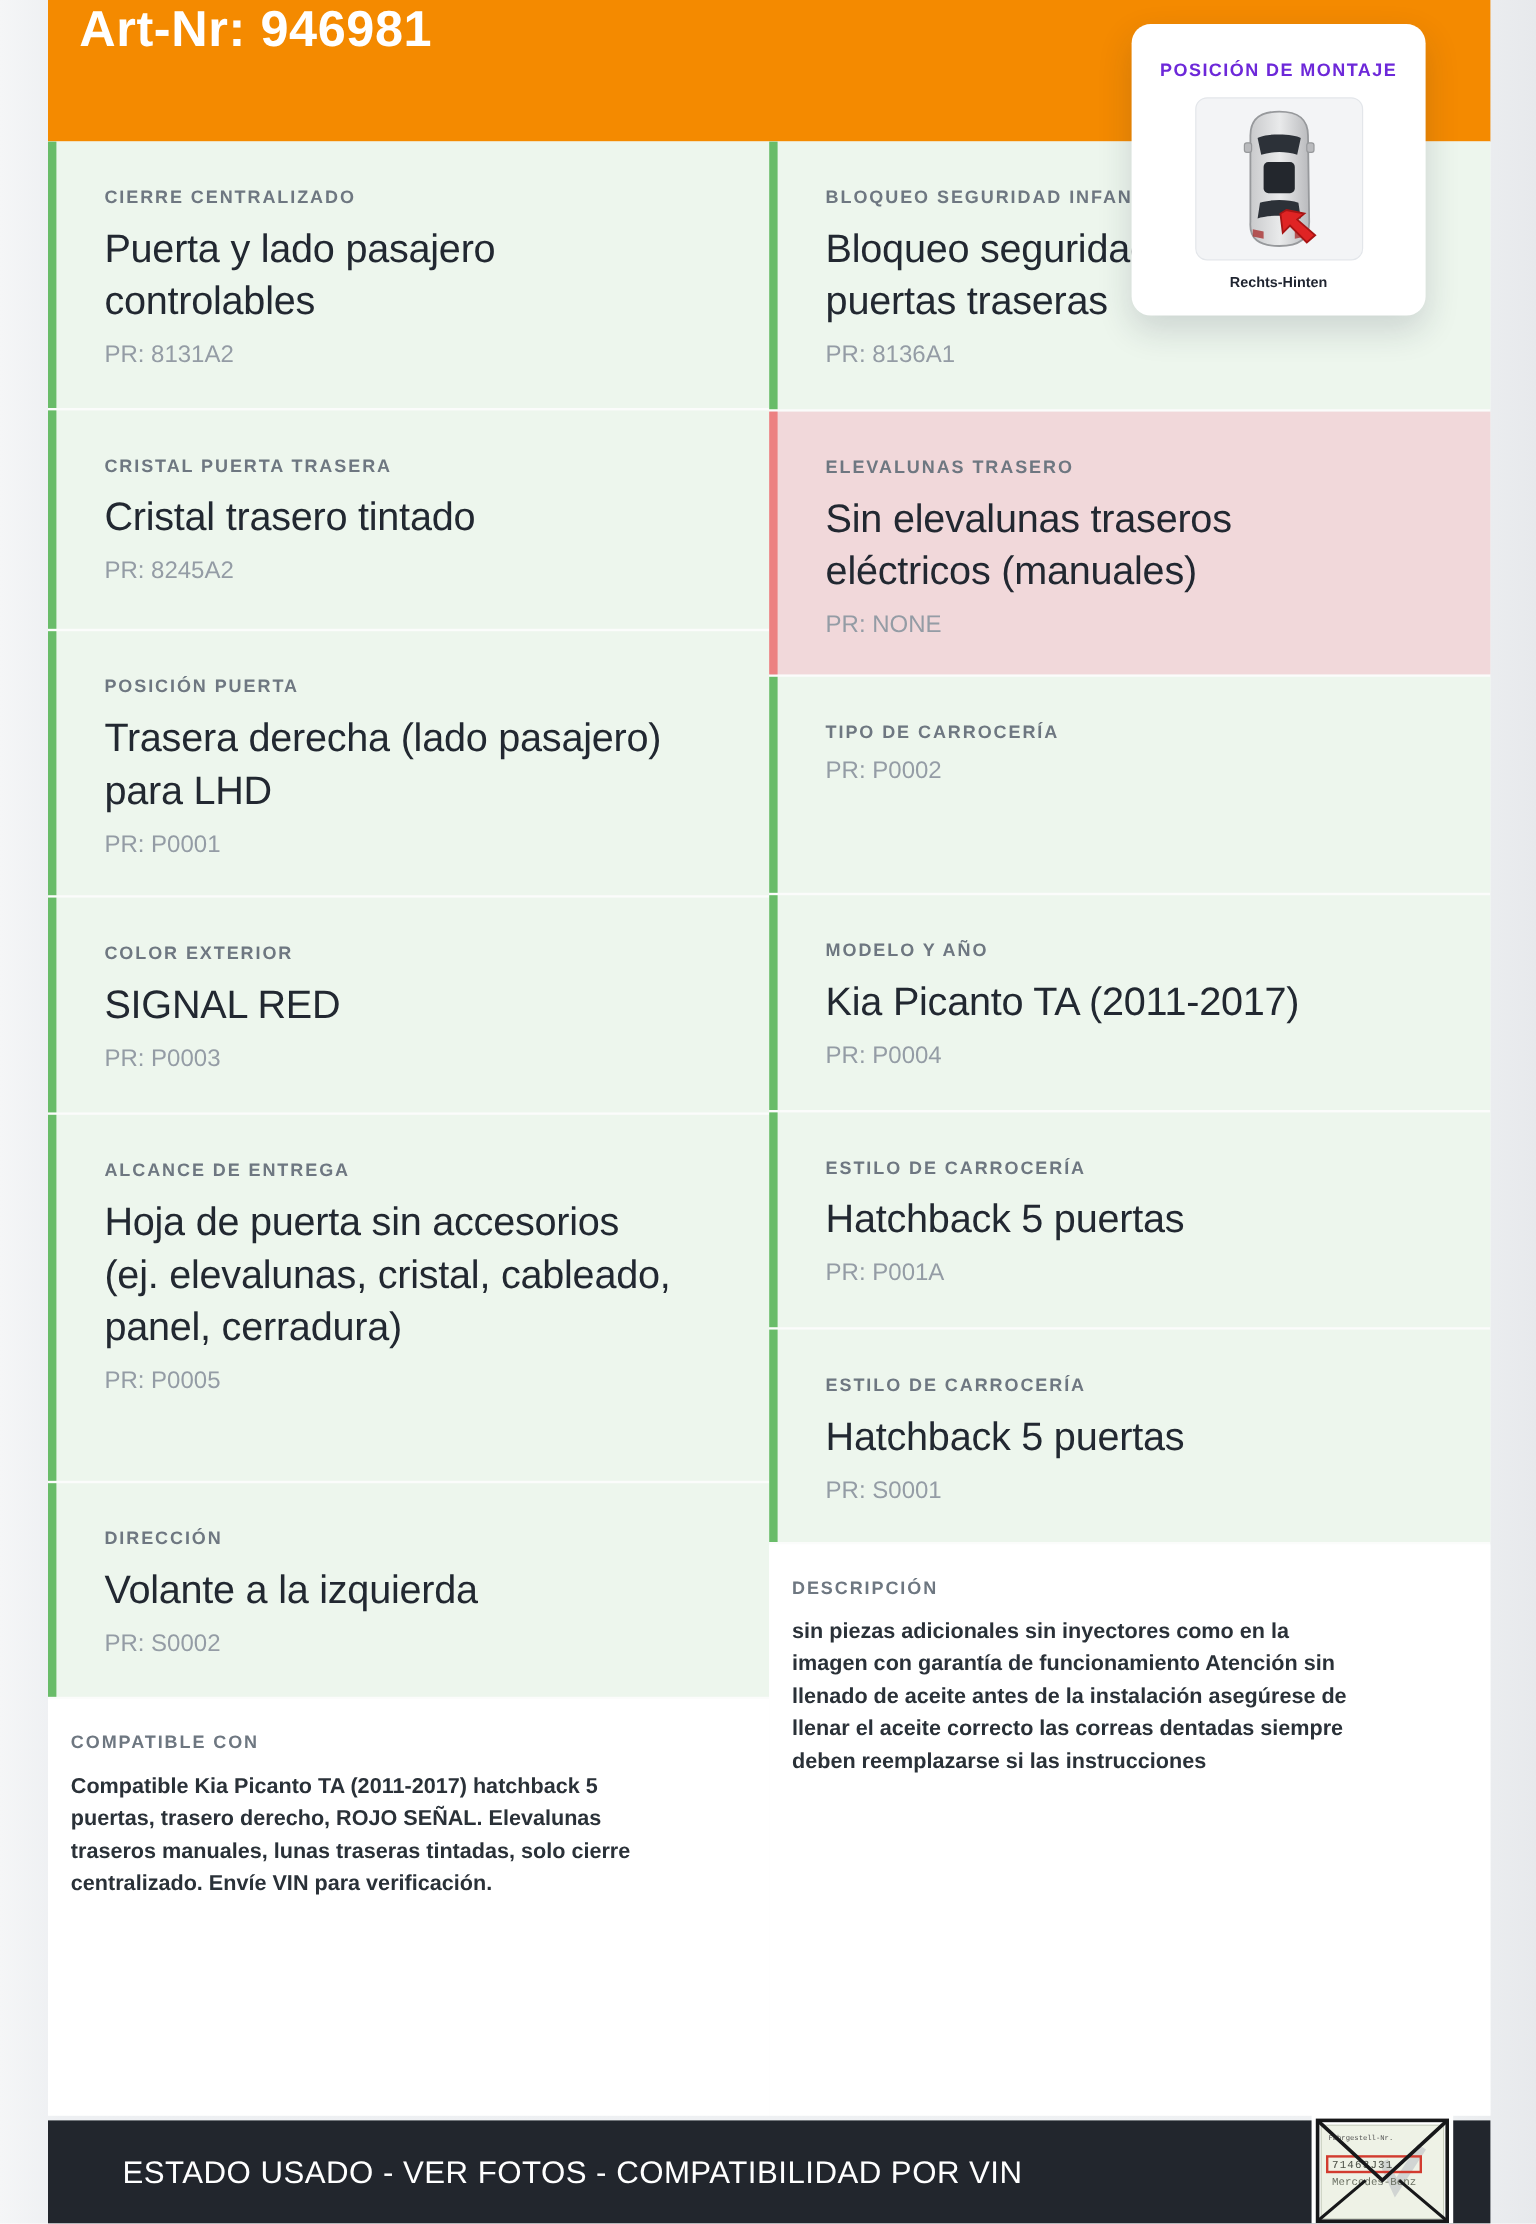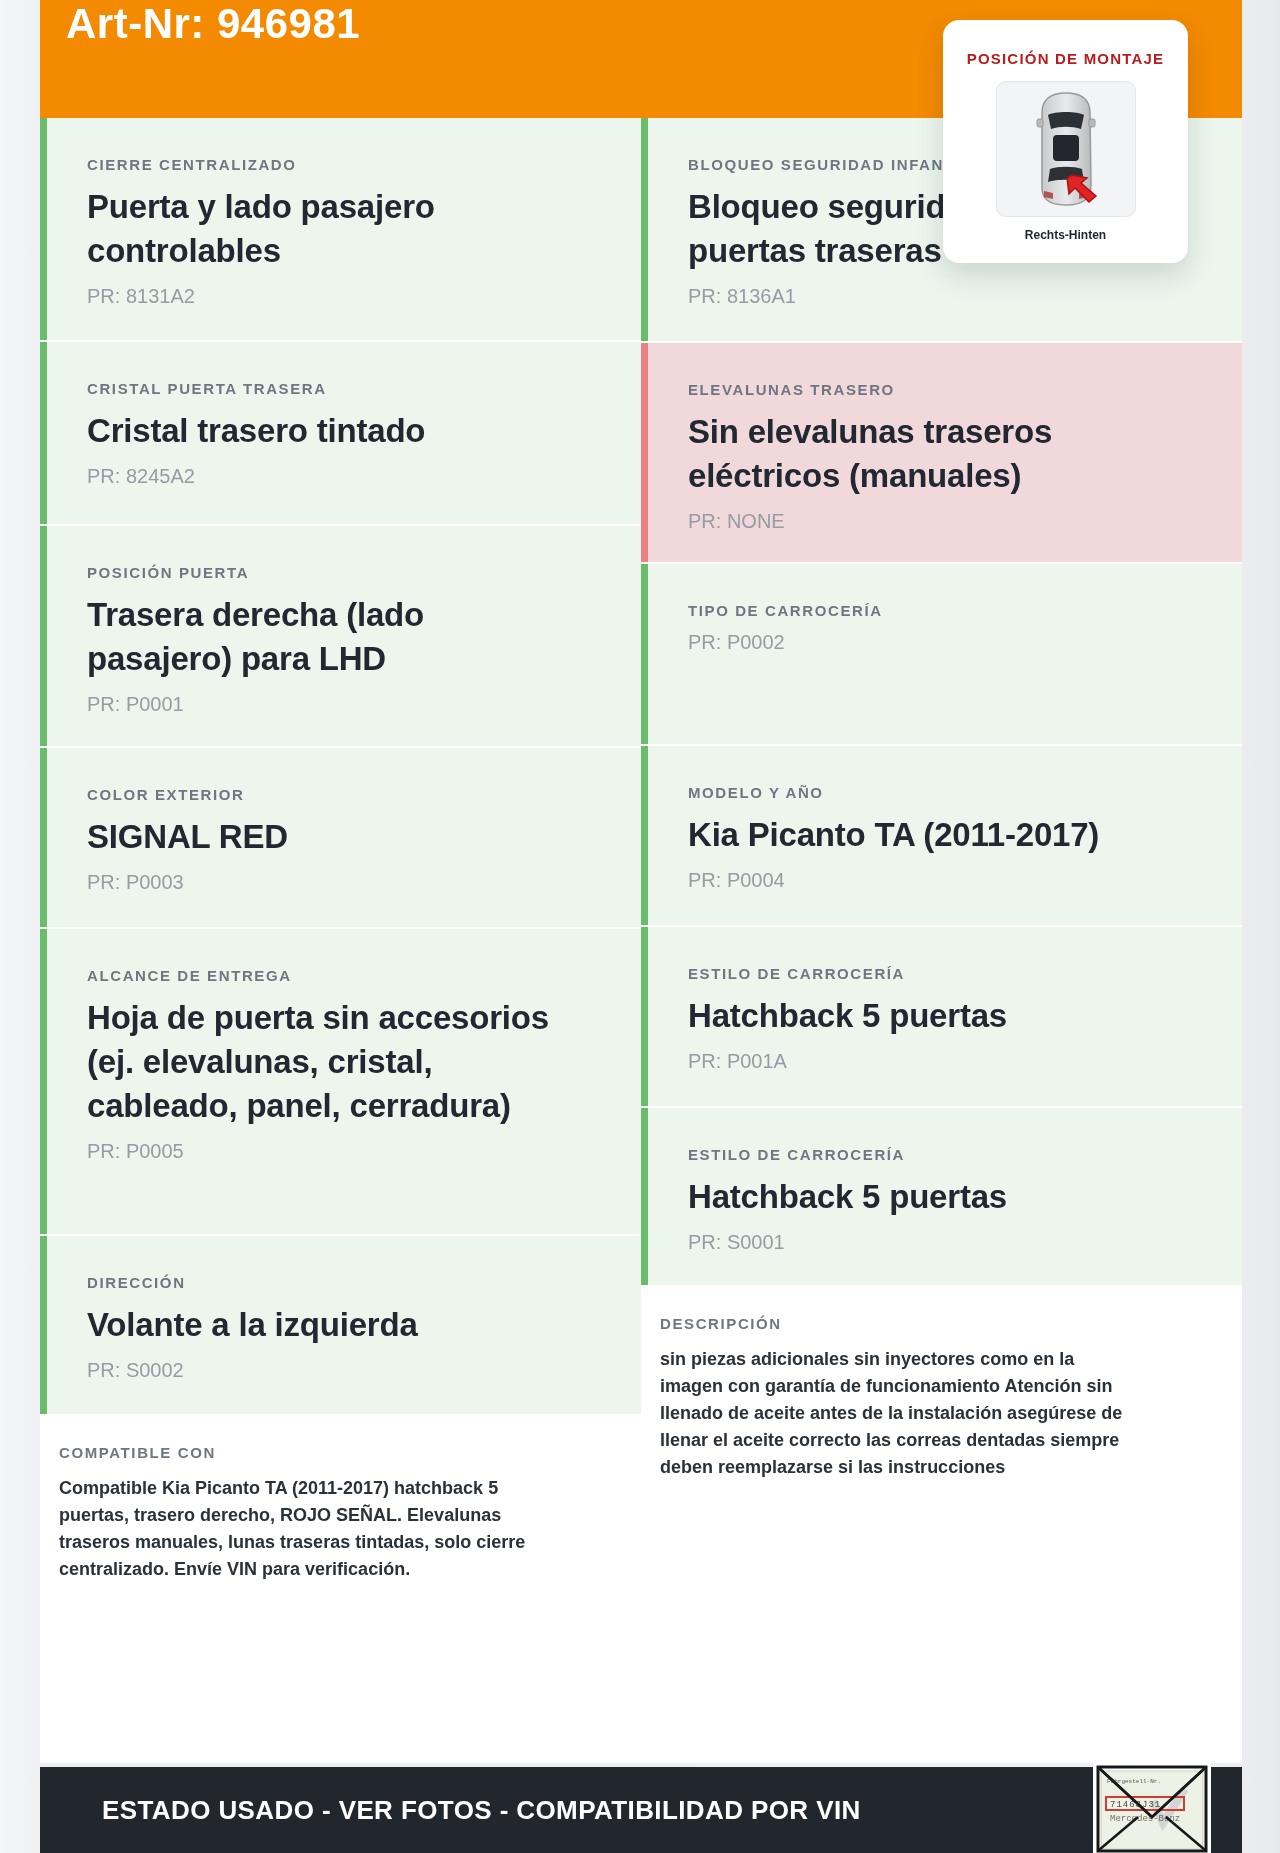--- a/index.html
+++ b/index.html
@@ -23,21 +23,21 @@
   .col{width:601px;display:flex;flex-direction:column;background:#fbfcfb;}
   .card{
     background:#EDF6ED;border-left:7px solid #69BC69;
     padding:38px 34px 16px 40px;margin-bottom:2px;box-sizing:border-box;
   }
   .card.danger{background:#F1D8DA;border-left-color:#EC8181;}
   .card-label{
     font-size:15px;font-weight:bold;letter-spacing:1.6px;color:#6E7781;
   }
   .card-title{
-    font-size:33px;font-weight:bold;color:#222831;line-height:44px;
+    font-size:33px;font-weight:normal;color:#222831;line-height:44px;
     margin-top:12px;max-width:480px;letter-spacing:-.2px;
   }
   .card-title.narrow{max-width:350px;}
   .card-pr{font-size:20px;color:#949CA5;margin-top:12px;}
   .white-card{
     background:#ffffff;padding:28px 22px 20px 19px;flex:1;box-sizing:border-box;
   }
   .white-card .wc-text{
     font-size:18px;font-weight:bold;color:#2A3138;line-height:27px;
     margin-top:14px;max-width:478px;
@@ -48,38 +48,38 @@
   .r0{min-height:223px}.r1{min-height:219px}.r2{min-height:180px}
   .r3{min-height:179px}.r4{min-height:179px}.r5{min-height:177px}
   
   .montaje{
     position:absolute;left:943px;top:20px;width:245px;height:243px;
     background:#ffffff;border-radius:16px;
     box-shadow:0 12px 28px rgba(30,40,60,.16);
     text-align:center;box-sizing:border-box;padding-top:30px;z-index:5;
   }
   .montaje-label{
-    color:#b91c1c;font-size:15px;font-weight:bold;letter-spacing:1.2px;
+    color:#6d28d9;font-size:15px;font-weight:bold;letter-spacing:1.2px;
   }
   .montaje-frame{
     width:140px;height:136px;margin:14px auto 0;
     background:#F3F4F6;border:1px solid #E3E6EA;border-radius:10px;
     display:flex;align-items:center;justify-content:center;box-sizing:border-box;
   }
   .montaje-pos{
     margin-top:11px;font-size:12px;font-weight:bold;color:#1F2430;
   }
   
   .footer{
     position:absolute;left:40px;top:1767px;width:1202px;height:86px;
     background:#22262D;display:flex;align-items:center;
     padding-left:62px;box-sizing:border-box;z-index:4;
   }
   .footer .footer-text{
-    color:#ffffff;font-size:26px;font-weight:bold;letter-spacing:.4px;
+    color:#ffffff;font-size:26px;font-weight:normal;letter-spacing:.4px;
   }
   
   .vin-badge{
     position:absolute;left:1093px;top:1705px;width:118px;height:148px;
     background:#ffffff;z-index:6;overflow:hidden;
   }
 </style>
 </head>
 <body>
 

